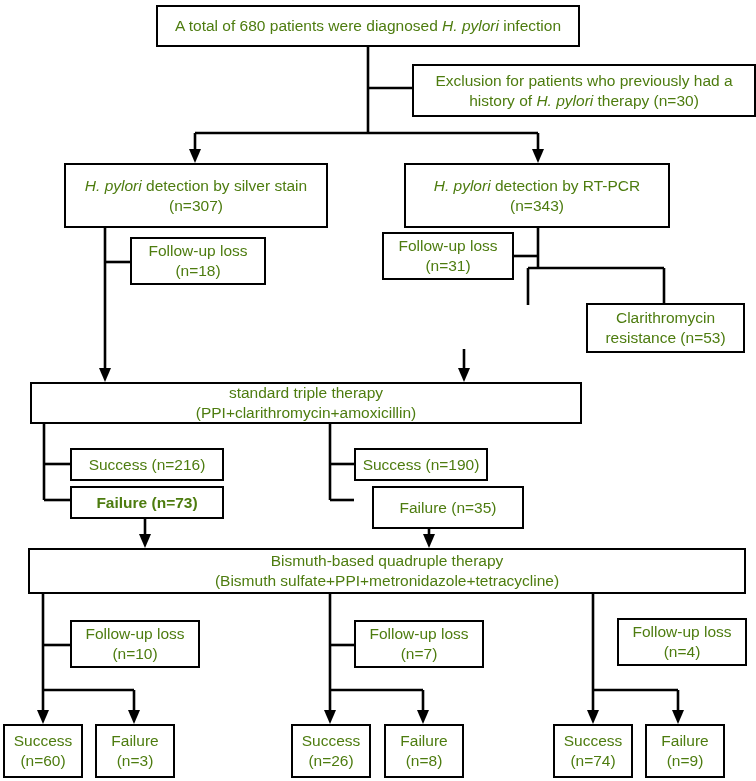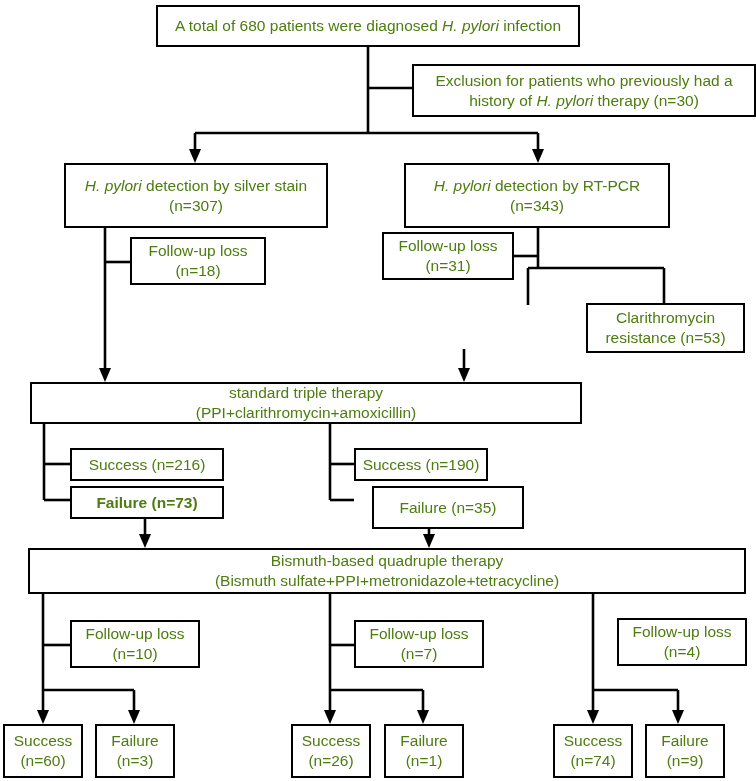--- a/index.html
+++ b/index.html
@@ -192,21 +192,21 @@
 
   <div class="node" style="left:95px; top:724px; width:80px; height:54px;">
     <span class="txt"><span>Failure</span><br><span>(n=3)</span></span>
   </div>
 
   <div class="node" style="left:291px; top:724px; width:80px; height:54px;">
     <span class="txt"><span>Success</span><br><span>(n=26)</span></span>
   </div>
 
   <div class="node" style="left:384px; top:724px; width:80px; height:54px;">
-    <span class="txt"><span>Failure</span><br><span>(n=1)</span></span>
+    <span class="txt"><span>Failure</span><br><span>(n=8)</span></span>
   </div>
 
   <div class="node" style="left:553px; top:724px; width:80px; height:54px;">
     <span class="txt"><span>Success</span><br><span>(n=74)</span></span>
   </div>
 
   <div class="node" style="left:645px; top:724px; width:80px; height:54px;">
     <span class="txt"><span>Failure</span><br><span>(n=9)</span></span>
   </div>
 

